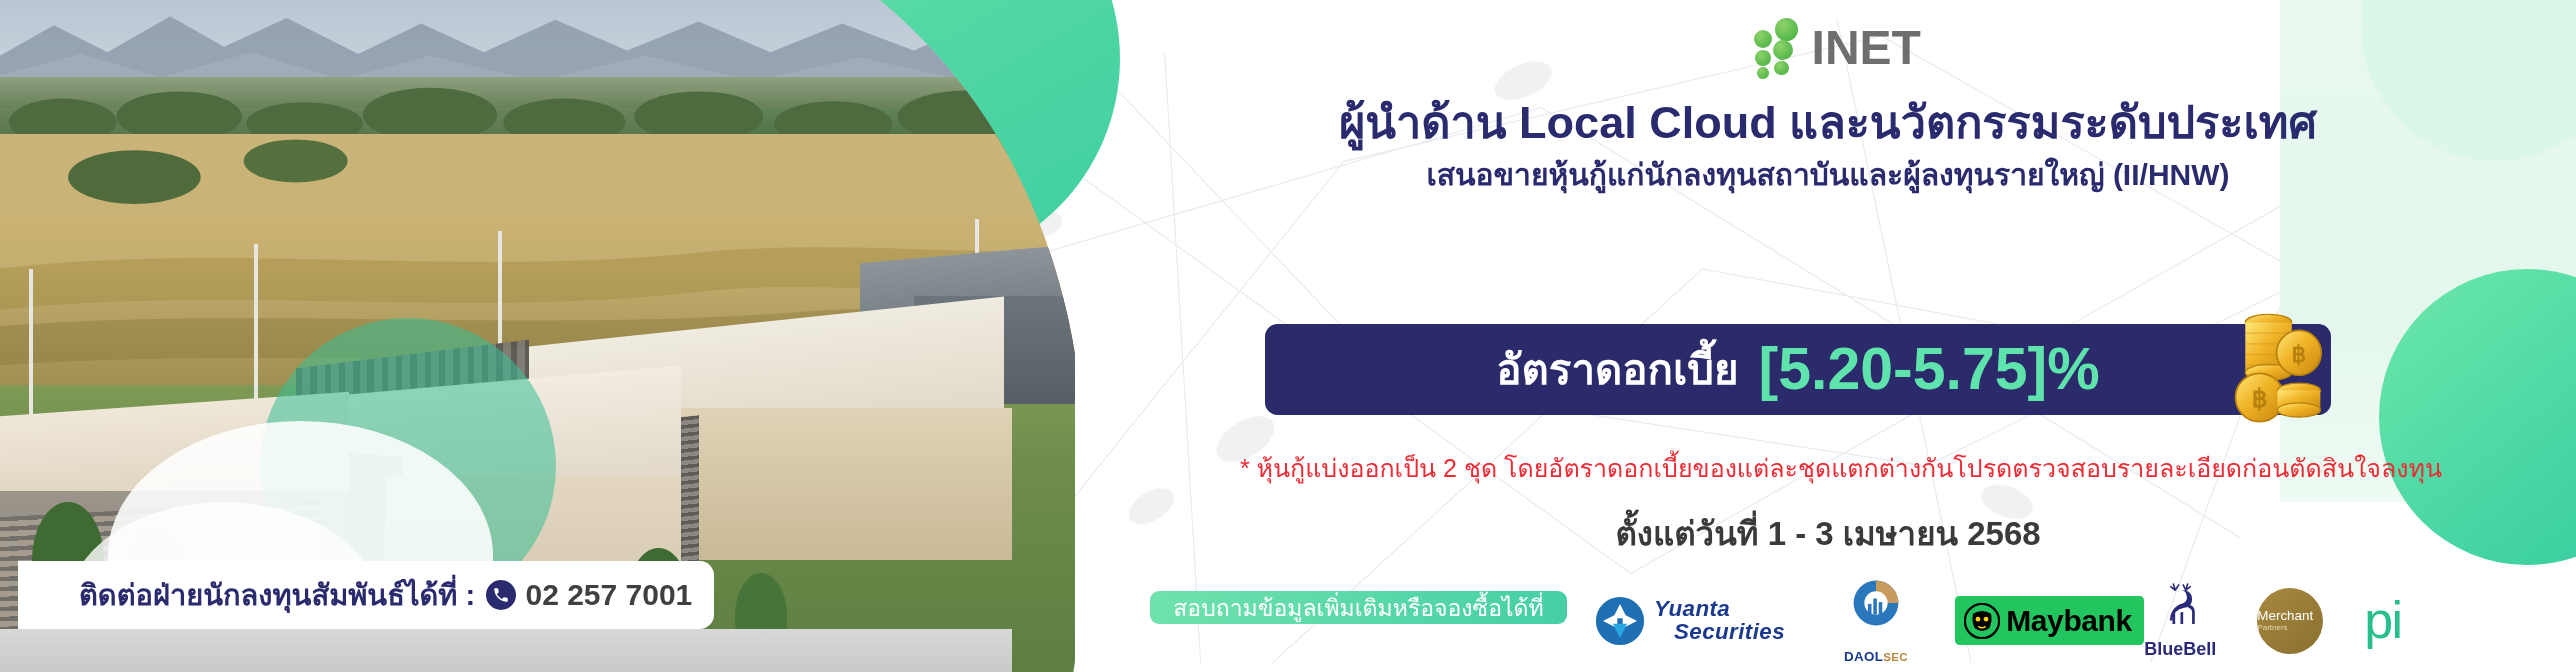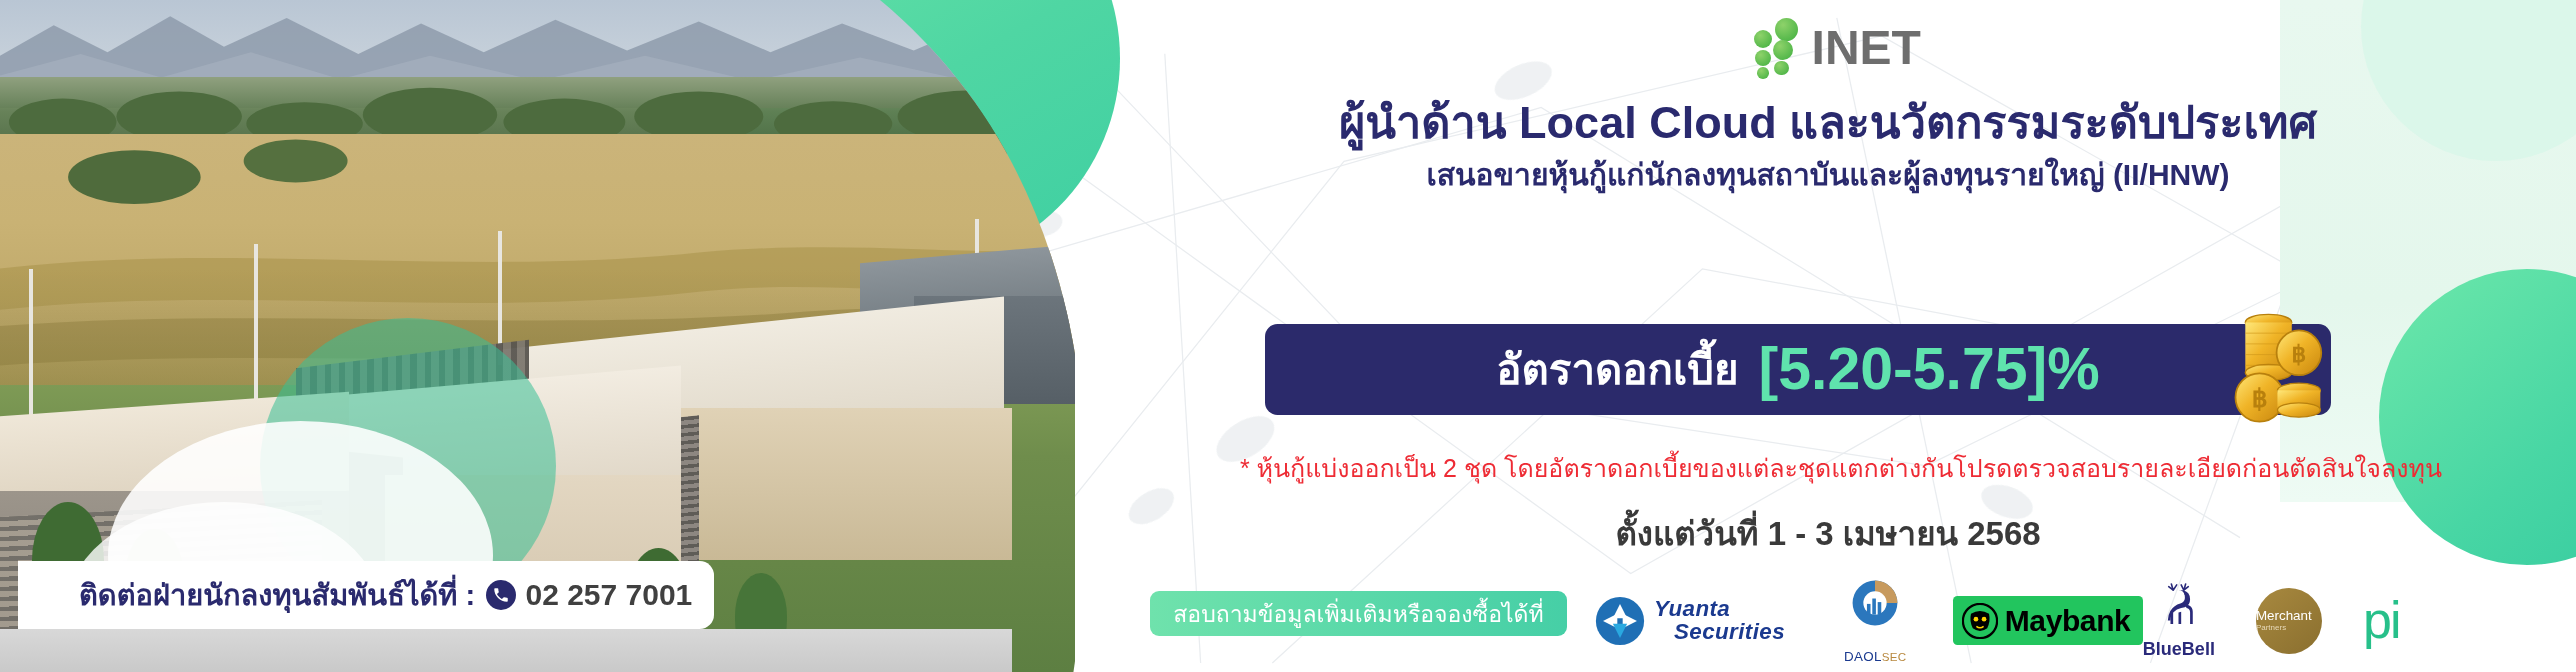--- a/index.html
+++ b/index.html
@@ -189,21 +189,21 @@
   
   .dateline {
     position: absolute; left: 1192px; top: 507px; width: 1272px;
     text-align: center; font-size: 33px; font-weight: 700; color: #3a3a3a;
     white-space: nowrap;
   }
 
   
   .cta {
     position: absolute; left: 1150px; top: 591px;
-    width: 417px; height: 45px; border-radius: 9px;
+    width: 417px; height: 33px; border-radius: 9px;
     background: linear-gradient(90deg,#6fe2ac 0%, #46cfa6 100%);
     display: flex; align-items: center; justify-content: center;
     color: #ffffff; font-size: 23px; font-weight: 400;
     white-space: nowrap;
   }
 
   
   .brokers {
     position: absolute; left: 1595px; top: 581px;
     width: 950px; height: 79px;
@@ -212,21 +212,21 @@
   .broker { position: relative; display:flex; align-items:center; }
 
   .yuanta { margin-right: 59px; }
   .yuanta-mark { width: 50px; height: 50px; position: relative; margin-right: 9px; }
   .yuanta-text { line-height: 1.0; }
   .yuanta-t1 { font-size: 22.4px; font-weight: 700; font-style: italic; color:#1b3a8f; letter-spacing:0.4px;}
   .yuanta-t2 { font-size: 22.4px; font-weight: 700; font-style: italic; color:#1b3a8f; letter-spacing:0.4px;margin-left:20px;}
 
   .daol { margin-right: 47px; flex-direction: column; align-items:center; }
   .daol-mark { width: 52px; height: 52px; position: relative; }
-  .daol-text { font-size: 13.4px; font-weight: 400; color:#1b3a8f; margin-top:20px; letter-spacing:0.3px;}
+  .daol-text { font-size: 13.4px; font-weight: 700; color:#1b3a8f; margin-top:20px; letter-spacing:0.3px;}
   .daol-text .sec { color:#b8893f; font-size: 11.6px; }
 
   .maybank {
     background:#22c55e; border-radius:4.5px; padding: 6.3px 12.5px 6.3px 9px;
     display:flex; align-items:center;
   }
   .tigerhead { width: 36px; height: 36px; margin-right: 6.3px; }
   .maybank-text { font-size: 30px; font-weight: 700; color:#000; letter-spacing:-0.4px; }
 
   .bluebell { margin-right: 41px; flex-direction: column; align-items:center; }

